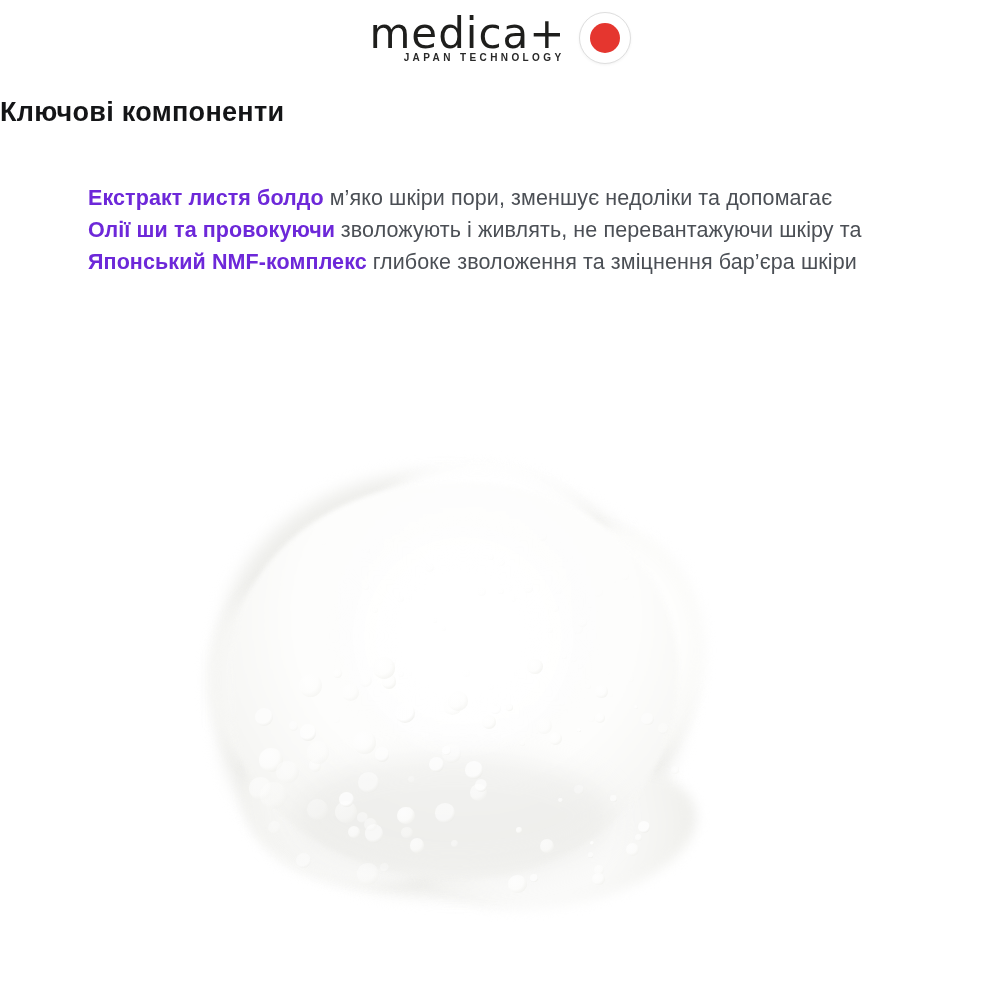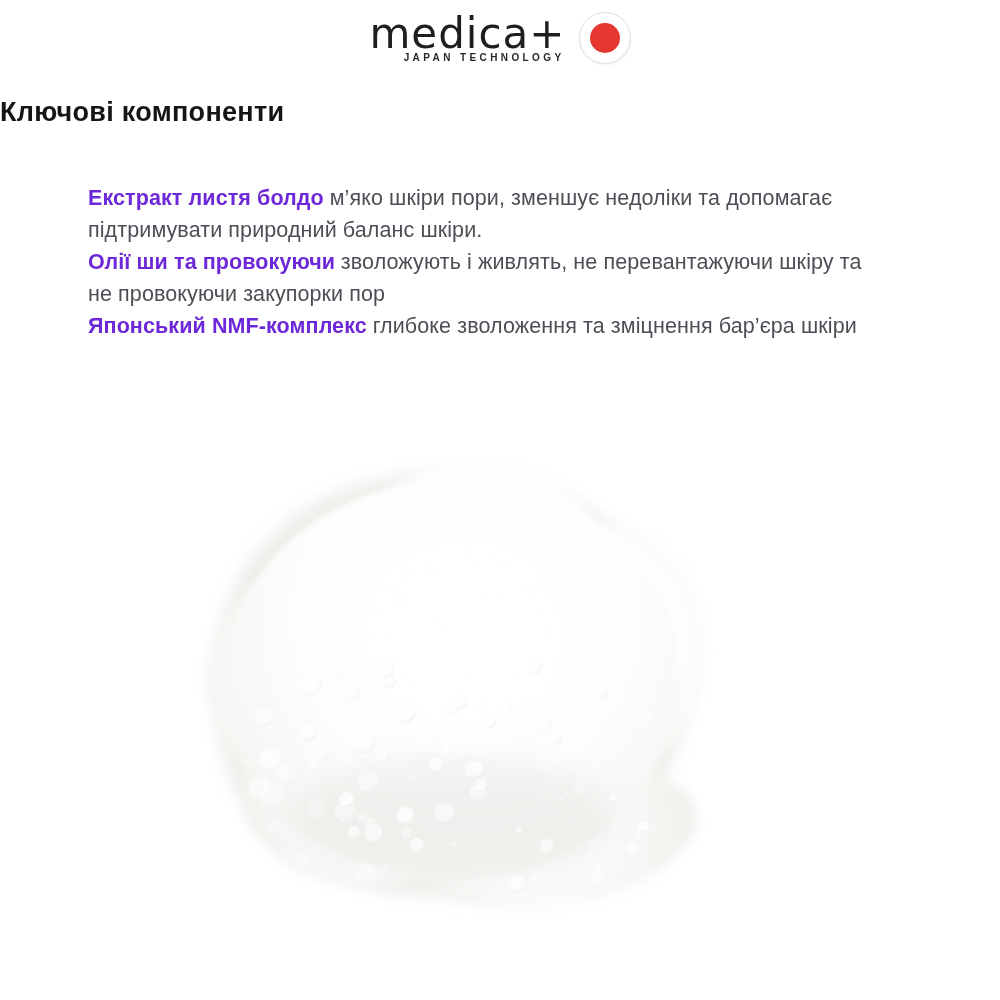--- a/index.html
+++ b/index.html
@@ -100,27 +100,21 @@
     </div>
   </header>
 
   <h1 class="heading">Ключові компоненти</h1>
 
   <div class="copy">
     <div class="line">
       <span class="b">Екстракт листя болдо</span><span>м’яко шкіри пори, зменшує недоліки та допомагає</span>
     </div>
     <div class="line">
-      <span>підтримувати природний баланс шкіри.</span>
-    </div>
-    <div class="line">
       <span class="b">Олії ши та провокуючи</span><span>зволожують і живлять, не перевантажуючи шкіру та</span>
-    </div>
-    <div class="line">
-      <span>не провокуючи закупорки пор</span>
     </div>
     <div class="line">
       <span class="b">Японський NMF-комплекс</span><span>глибоке зволоження та зміцнення бар’єра шкіри</span>
     </div>
   </div>
 
   <div class="foam">
     <div class="f-sil"></div>
     <div class="f-lobe f-tl"></div>
     <div class="f-lobe f-top"></div>

